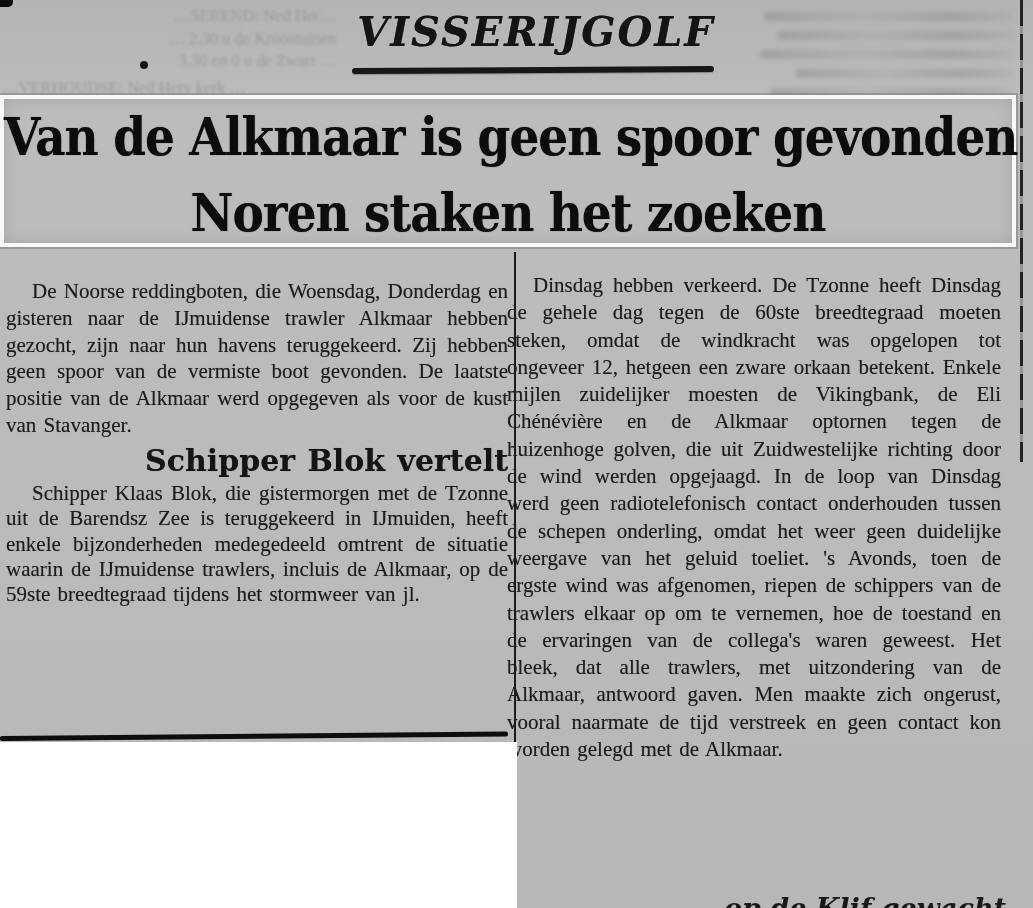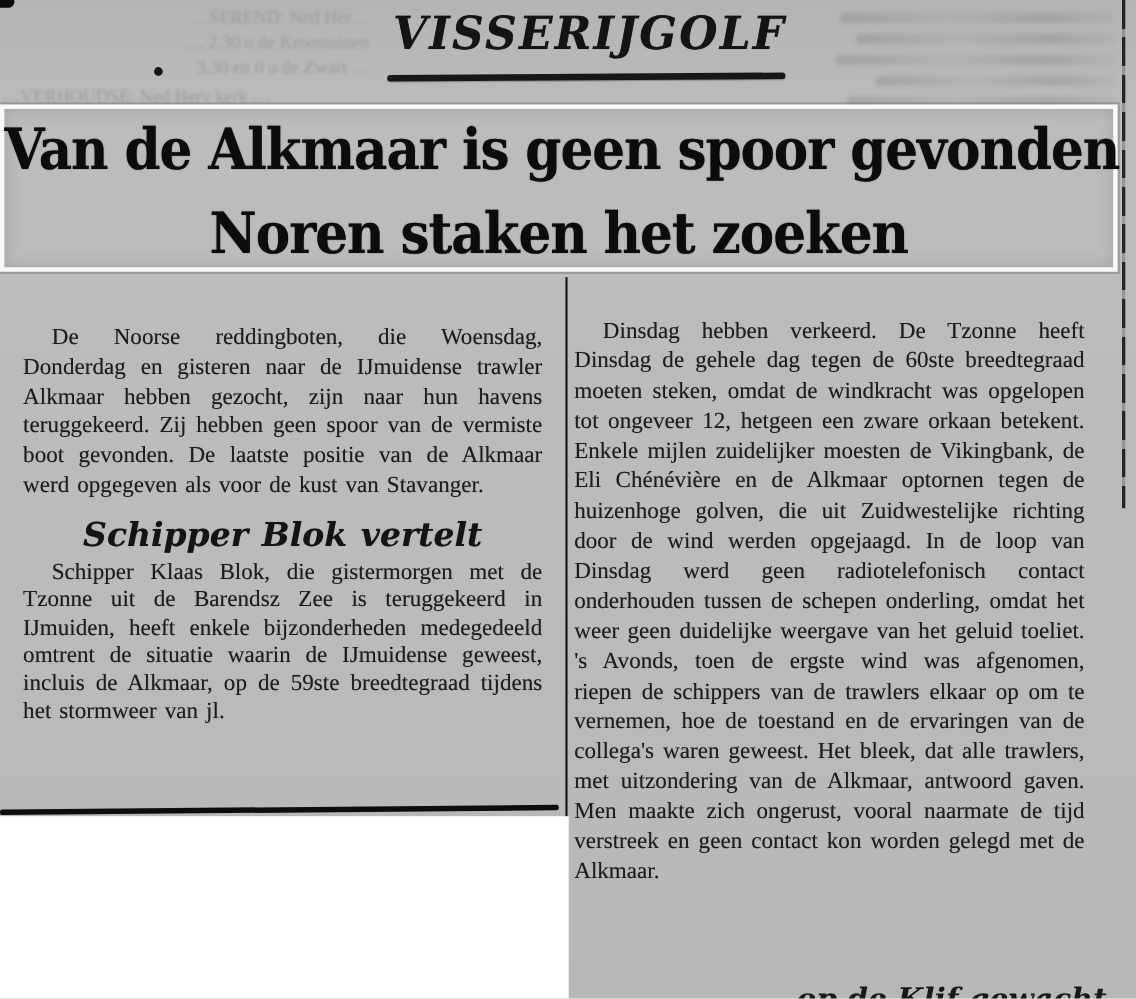--- a/index.html
+++ b/index.html
@@ -76,28 +76,28 @@
   .body-col{
     position:absolute;
     text-align:justify;
     font-size:21px;
     color:#1d1d1d;
     text-shadow:0 0 .7px rgba(20,20,20,.45);
     word-spacing:2px;
   }
   .col-left{left:6px;top:278px;width:502px;}
   .col-right{left:507px;top:272px;width:494px;line-height:27.3px;}
-  .para{margin:15px;text-indent:26px;}
+  .para{margin:0;text-indent:26px;}
   .para-1{line-height:26.8px;}
   .para-2{line-height:25.4px;margin-top:2px;}
   .subheading{
     margin:4px 0 2px 0;
-    text-align:center;
+    text-align:right;
     font-family:"DejaVu Serif", serif;
-    font-style:italic;font-weight:bold;
+    font-weight:bold;
     font-size:30px;line-height:36px;
     color:#141414;
     text-indent:0;
     text-shadow:0 0 .8px rgba(0,0,0,.5);
   }
   .column-rule{
     position:absolute;left:514px;top:252px;width:2px;height:494px;
     background:#1b1b1b;
   }
   .right-edge-rule{
@@ -155,21 +155,21 @@
     <div>Noren staken het zoeken</div>
   </div>
 
   <div class="column-rule"></div>
 
   <div class="right-edge-rule"></div>
 
   <div class="body-col col-left">
     <p class="para para-1">De Noorse reddingboten, die Woensdag, Donderdag en gisteren naar de IJmuidense trawler Alkmaar hebben gezocht, zijn naar hun havens teruggekeerd. Zij hebben geen spoor van de vermiste boot gevonden. De laatste positie van de Alkmaar werd opgegeven als voor de kust van Stavanger.</p>
     <p class="para subheading">Schipper Blok vertelt</p>
-    <p class="para para-2">Schipper Klaas Blok, die gistermorgen met de Tzonne uit de Barendsz Zee is teruggekeerd in IJmuiden, heeft enkele bijzonderheden medegedeeld omtrent de situatie waarin de IJmuidense geweest, incluis de Alkmaar, op de 59ste breedtegraad tijdens het stormweer van jl.</p>
+    <p class="para para-2">Schipper Klaas Blok, die gistermorgen met de Tzonne uit de Barendsz Zee is teruggekeerd in IJmuiden, heeft enkele bijzonderheden medegedeeld omtrent de situatie waarin de IJmuidense trawlers, incluis de Alkmaar, op de 59ste breedtegraad tijdens het stormweer van jl.</p>
   </div>
 
   <div class="body-col col-right">
     <p class="para" style="line-height:inherit;">Dinsdag hebben verkeerd. De Tzonne heeft Dinsdag de gehele dag tegen de 60ste breedtegraad moeten steken, omdat de windkracht was opgelopen tot ongeveer 12, hetgeen een zware orkaan betekent. Enkele mijlen zuidelijker moesten de Vikingbank, de Eli Chénévière en de Alkmaar optornen tegen de huizenhoge golven, die uit Zuidwestelijke richting door de wind werden opgejaagd. In de loop van Dinsdag werd geen radiotelefonisch contact onderhouden tussen de schepen onderling, omdat het weer geen duidelijke weergave van het geluid toeliet. 's Avonds, toen de ergste wind was afgenomen, riepen de schippers van de trawlers elkaar op om te vernemen, hoe de toestand en de ervaringen van de collega's waren geweest. Het bleek, dat alle trawlers, met uitzondering van de Alkmaar, antwoord gaven. Men maakte zich ongerust,  vooral naarmate de tijd verstreek en geen contact  kon worden gelegd met de Alkmaar.</p>
   </div>
 
   <div class="white-patch"></div>
   <div class="tear-line"></div>
 
   <div class="bottom-frag">op de Klif gewacht</div>

